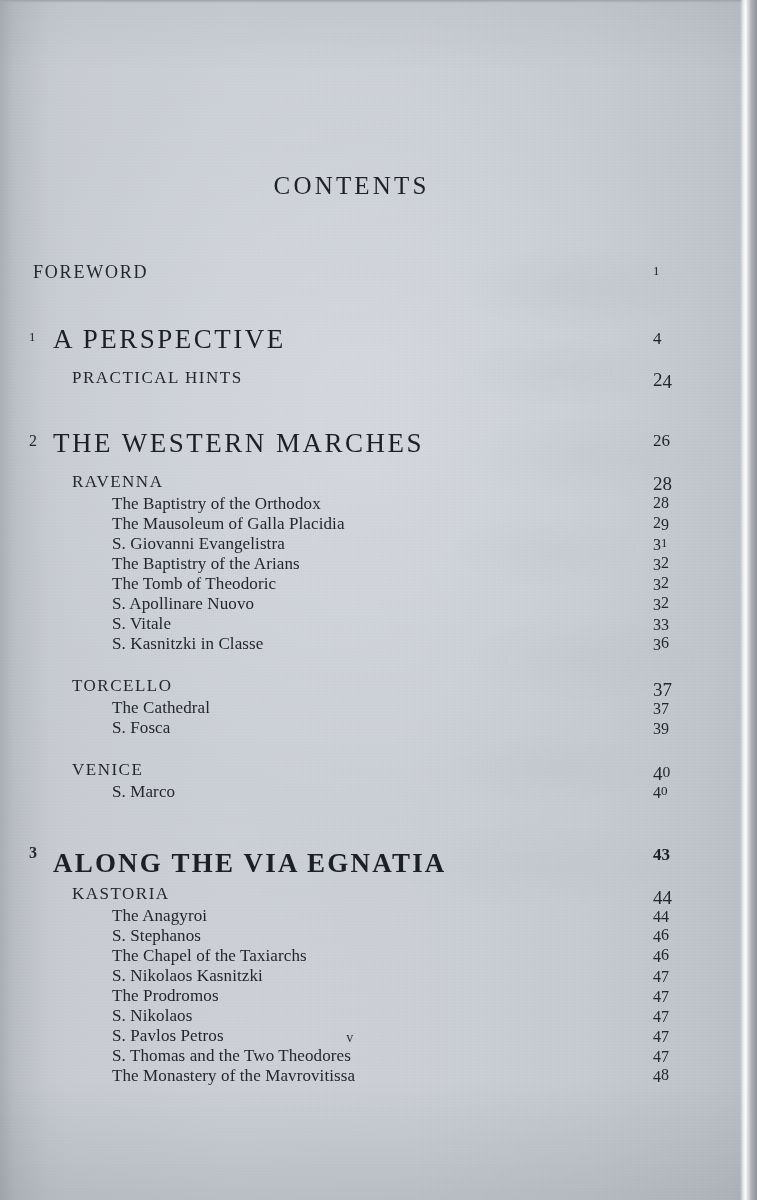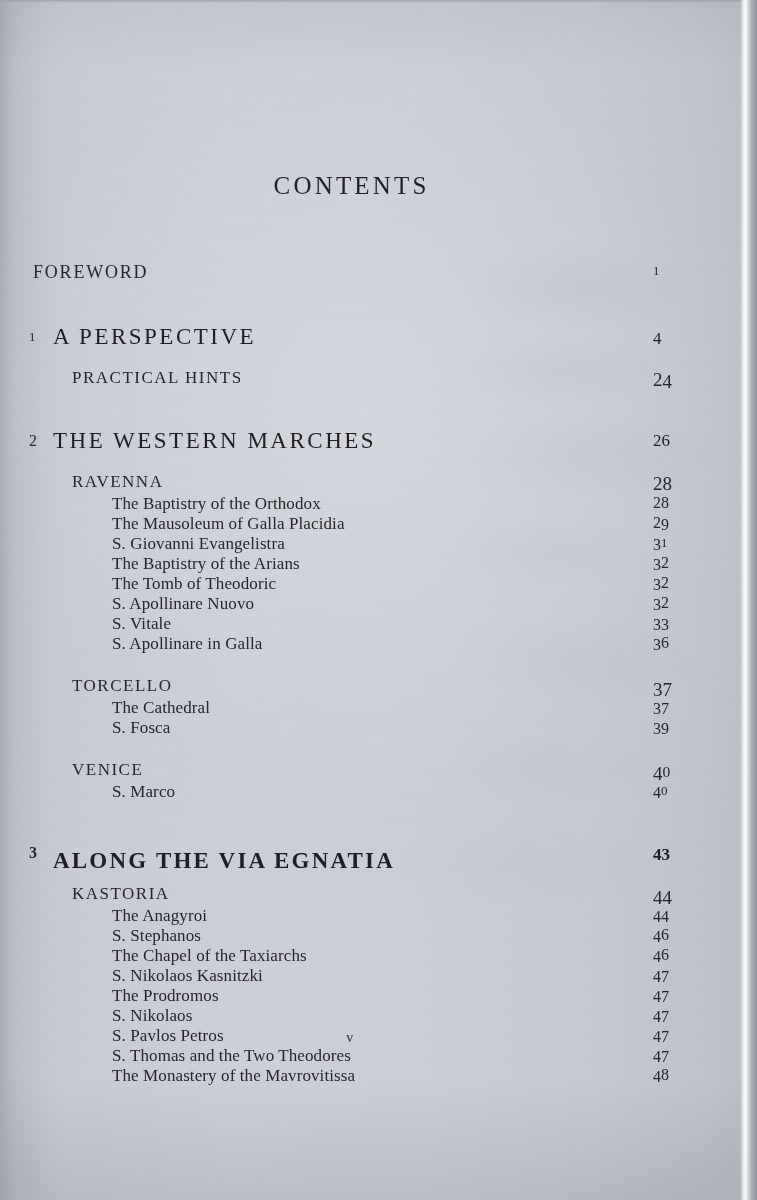--- a/index.html
+++ b/index.html
@@ -154,21 +154,21 @@
   .row.chapter { height: 30px; }
   .row.chapter .chapnum {
     position: absolute;
     left: 29px;
     top: 4px;
     font-size: 16px;
     color: #25272c;
   }
   .row.chapter .label {
     left: 53px;
-    font-size: 23px;
+    font-size: 27px;
     letter-spacing: 2.5px;
     color: #1d1f24;
   }
   .row.chapter .num {
     font-size: 17px;
     top: 3px;
     color: #1d1f24;
   }
   .row.chapter.bolder .label { font-weight: 700; letter-spacing: 2.2px; margin-top: 8px; }
   .row.chapter.bolder .chapnum { font-weight: 700; }
@@ -297,21 +297,21 @@
         </div>
         <div class="row item">
           <span class="label">S. Apollinare Nuovo</span>
           <span class="num"><span class="os-desc">3</span><span class="os-two">2</span></span>
         </div>
         <div class="row item">
           <span class="label">S. Vitale</span>
           <span class="num"><span class="os-desc">3</span><span class="os-desc">3</span></span>
         </div>
         <div class="row item">
-          <span class="label">S. Apollinare in Galla</span>
+          <span class="label">S. Kasnitzki in Classe</span>
           <span class="num"><span class="os-desc">3</span>6</span>
         </div>
         <div class="gap-md"></div>
         <div class="row section">
           <span class="label">TORCELLO</span>
           <span class="num"><span class="os-desc">3</span><span class="os-desc">7</span></span>
         </div>
         <div class="row item">
           <span class="label">The Cathedral</span>
           <span class="num"><span class="os-desc">3</span><span class="os-desc">7</span></span>

